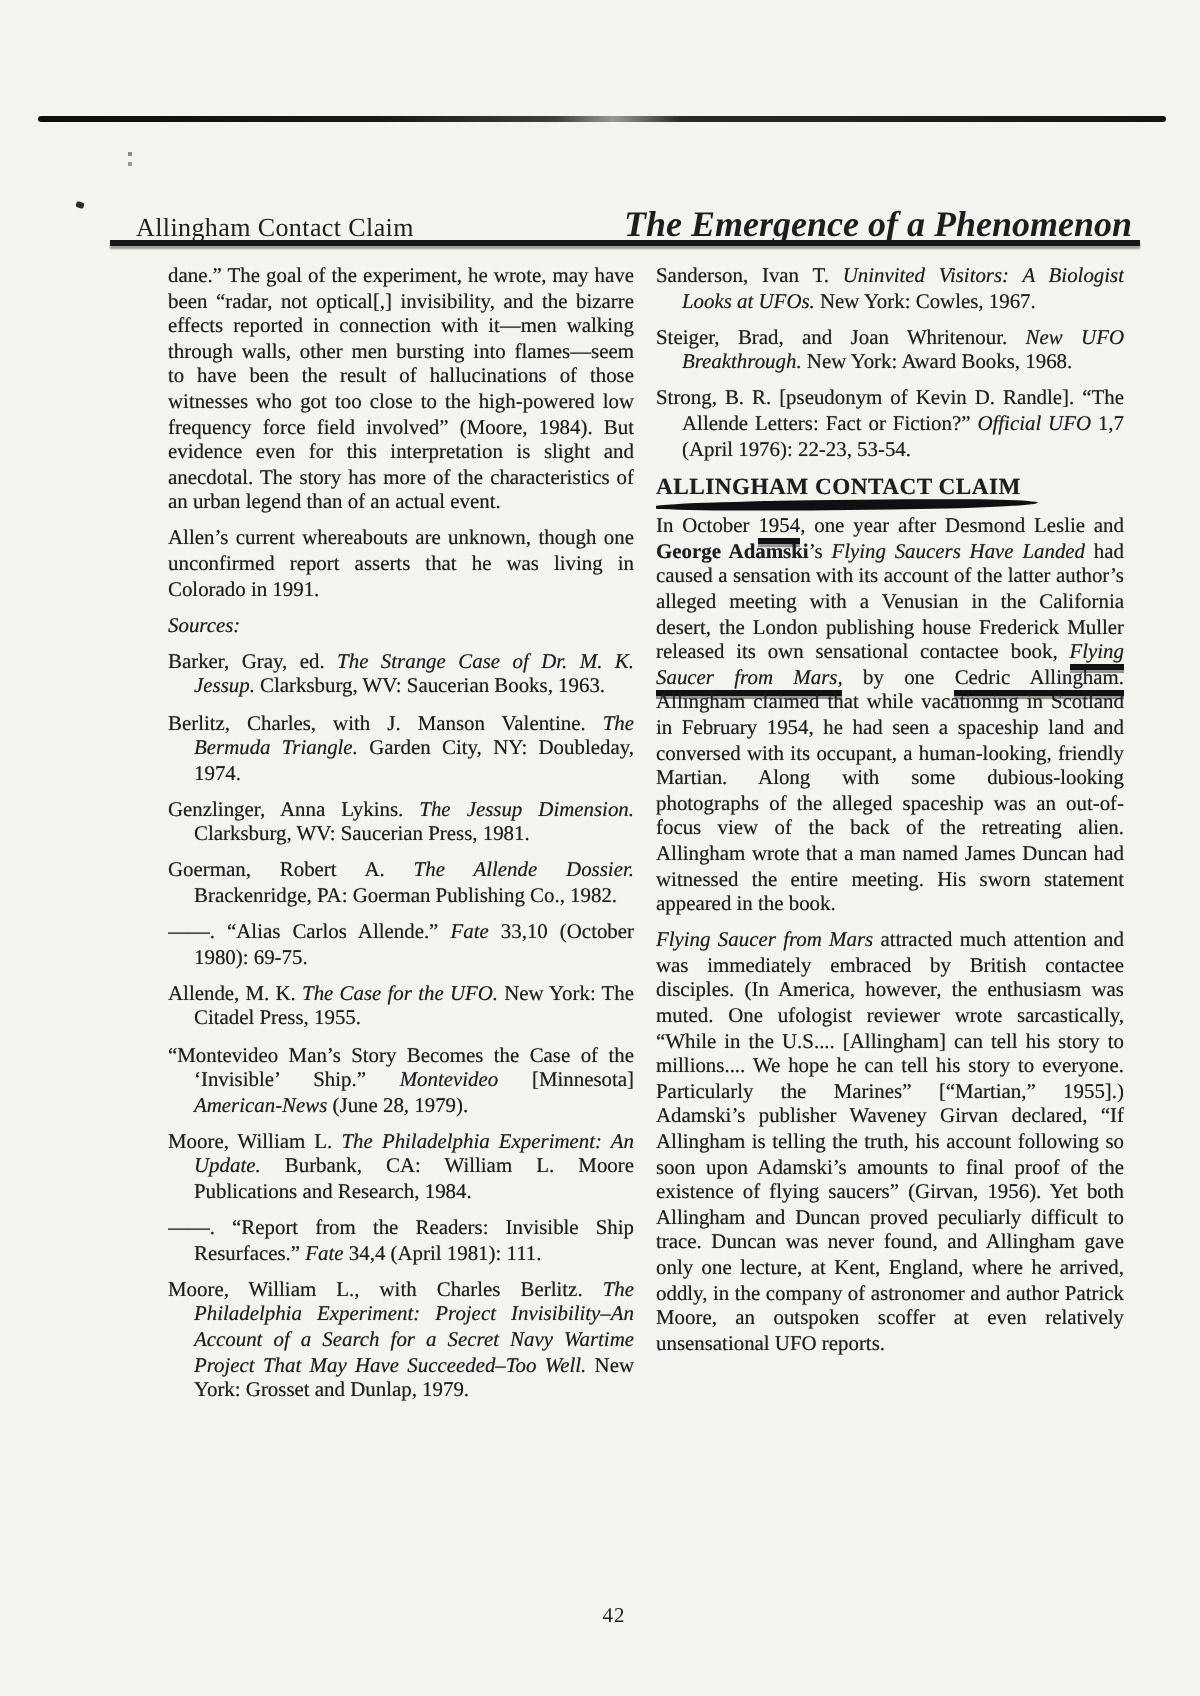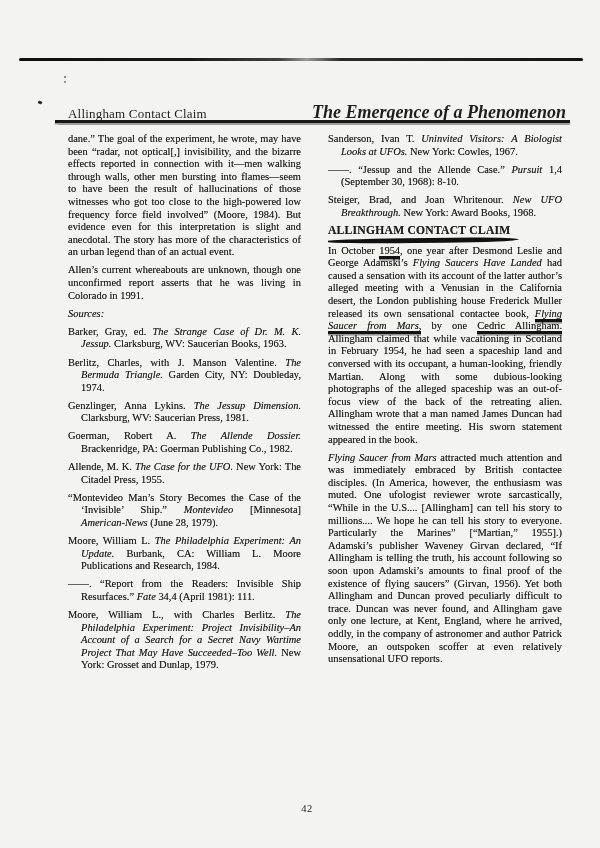--- a/index.html
+++ b/index.html
@@ -20,31 +20,31 @@
   .dot-mark{position:absolute;left:38px;top:101px;width:4px;height:3px;background:#2b2b2b;border-radius:1px;transform:rotate(18deg);}
 
   
   .header{position:absolute;left:68px;top:102px;width:498px;display:flex;justify-content:space-between;align-items:baseline;}
   .hdr-left{font-size:13px;letter-spacing:.2px;}
   .hdr-right{font-size:18px;font-style:italic;font-weight:bold;}
   .hrule{position:absolute;left:55px;top:120px;width:515px;height:3px;background:#161616;box-shadow:0 1.5px 1px rgba(25,25,25,.4);}
 
   
   .col{position:absolute;top:133px;overflow:hidden;}
-  #colL{left:68px;width:233px;height:662px;}
+  #colL{left:84px;width:233px;height:662px;}
   #colR{left:328px;width:234px;height:648px;}
   .blk{
     margin:0 0 5.5px;font-size:10.45px;line-height:12.6px;text-align:justify;
     text-shadow:0 0 .35px rgba(25,25,25,.6);
     -webkit-hyphens:auto;hyphens:auto;
   }
   .ref{padding-left:13px;text-indent:-13px;}
   .src{font-style:italic;}
   .it{font-style:italic;}
-  .bd{font-weight:normal;}
+  .bd{font-weight:bold;}
 
   
   .pen{box-shadow:0 3px 0 #131313,0 4.6px 0 rgba(19,19,19,.42);}
   .shw{margin:3px 0 7px;}
   .sec-head{font-weight:bold;font-size:11.6px;letter-spacing:.25px;position:relative;display:inline-block;}
   .sec-head::after{
     content:"";position:absolute;left:-4px;right:-9px;bottom:-4.5px;height:4.6px;background:#101010;
     border-radius:50% 40% 45% 55%/70% 60% 70% 60%;transform:rotate(-.6deg);
   }
 
@@ -65,29 +65,30 @@
   <div class="hrule"></div>
 
   <div class="col" id="colL">
       <p class="blk para"><span>dane.” The goal of the experiment, he wrote, may have been “radar, not optical[,] invisibility, and the bizarre effects reported in connection with it—men walking through walls, other men bursting into flames—seem to have been the result of hallucinations of those witnesses who got too close to the high-powered low frequency force field involved” (Moore, 1984). But evidence even for this interpretation is slight and anecdotal. The story has more of the characteristics of an urban legend than of an actual event.</span></p>
       <p class="blk para"><span>Allen’s current whereabouts are unknown, though one unconfirmed report asserts that he was living in Colorado in 1991.</span></p>
       <p class="blk src"><span>Sources:</span></p>
       <p class="blk ref"><span>Barker, Gray, ed. </span><span class="it">The Strange Case of Dr. M. K. Jessup.</span><span> Clarksburg, WV: Saucerian Books, 1963.</span></p>
       <p class="blk ref"><span>Berlitz, Charles, with J. Manson Valentine. </span><span class="it">The Bermuda Triangle.</span><span> Garden City, NY: Doubleday, 1974.</span></p>
       <p class="blk ref"><span>Genzlinger, Anna Lykins. </span><span class="it">The Jessup Dimension.</span><span> Clarksburg, WV: Saucerian Press, 1981.</span></p>
       <p class="blk ref"><span>Goerman, Robert A. </span><span class="it">The Allende Dossier.</span><span> Brackenridge, PA: Goerman Publishing Co., 1982.</span></p>
+      <p class="blk ref"><span>——. “Alias Carlos Allende.” </span><span class="it">Fate</span><span> 33,10 (October 1980): 69-75.</span></p>
       <p class="blk ref"><span>Allende, M. K. </span><span class="it">The Case for the UFO.</span><span> New York: The Citadel Press, 1955.</span></p>
       <p class="blk ref"><span>“Montevideo Man’s Story Becomes the Case of the ‘Invisible’ Ship.” </span><span class="it">Montevideo</span><span> [Minnesota] </span><span class="it">American-News</span><span> (June 28, 1979).</span></p>
       <p class="blk ref"><span>Moore, William L. </span><span class="it">The Philadelphia Experiment: An Update.</span><span> Burbank, CA: William L. Moore Publications and Research, 1984.</span></p>
       <p class="blk ref"><span>——. “Report from the Readers: Invisible Ship Resurfaces.” </span><span class="it">Fate</span><span> 34,4 (April 1981): 111.</span></p>
       <p class="blk ref"><span>Moore, William L., with Charles Berlitz. </span><span class="it">The Philadelphia Experiment: Project Invisibility–An Account of a Search for a Secret Navy Wartime Project That May Have Succeeded–Too Well.</span><span> New York: Grosset and Dunlap, 1979.</span></p>
     </div>
   <div class="col" id="colR">
       <p class="blk ref"><span>Sanderson, Ivan T. </span><span class="it">Uninvited Visitors: A Biologist Looks at UFOs.</span><span> New York: Cowles, 1967.</span></p>
-      <p class="blk ref"><span>——. “Jessup and the Allende Case.” </span><span class="it">Pursuit</span><span> 1,4 (September 30, 1968): 8-10.</span></p>
       <p class="blk ref"><span>Steiger, Brad, and Joan Whritenour. </span><span class="it">New UFO Breakthrough.</span><span> New York: Award Books, 1968.</span></p>
+      <p class="blk ref"><span>Strong, B. R. [pseudonym of Kevin D. Randle]. “The Allende Letters: Fact or Fiction?” </span><span class="it">Official UFO</span><span> 1,7 (April 1976): 22-23, 53-54.</span></p>
       <p class="blk shw"><span class="sec-head">ALLINGHAM CONTACT CLAIM</span></p>
       <p class="blk para"><span>In October </span><span class="pen">1954</span><span>, one year after Desmond Leslie and </span><span class="bd">George Adamski</span><span>’s </span><span class="it">Flying Saucers Have Landed</span><span> had caused a sensation with its account of the latter author’s alleged meeting with a Venusian in the California desert, the London publishing house Frederick Muller released its own sensational contactee book, </span><span class="it pen">Flying Saucer from Mars,</span><span> by one </span><span class="pen">Cedric Allingham.</span><span> Allingham claimed that while vacationing in Scotland in February 1954, he had seen a spaceship land and conversed with its occupant, a human-looking, friendly Martian. Along with some dubious-looking photographs of the alleged spaceship was an out-of-focus view of the back of the retreating alien. Allingham wrote that a man named James Duncan had witnessed the entire meeting. His sworn statement appeared in the book.</span></p>
       <p class="blk para"><span class="it">Flying Saucer from Mars</span><span> attracted much attention and was immediately embraced by British contactee disciples. (In America, however, the enthusiasm was muted. One ufologist reviewer wrote sarcastically, “While in the U.S.... [Allingham] can tell his story to millions.... We hope he can tell his story to everyone. Particularly the Marines” [“Martian,” 1955].) Adamski’s publisher Waveney Girvan declared, “If Allingham is telling the truth, his account following so soon upon Adamski’s amounts to final proof of the existence of flying saucers” (Girvan, 1956). Yet both Allingham and Duncan proved peculiarly difficult to trace. Duncan was never found, and Allingham gave only one lecture, at Kent, England, where he arrived, oddly, in the company of astronomer and author Patrick Moore, an outspoken scoffer at even relatively unsensational UFO reports.</span></p>
     </div>
 
   <div class="pageno">42</div>
 </div>
 
 </body></html>

